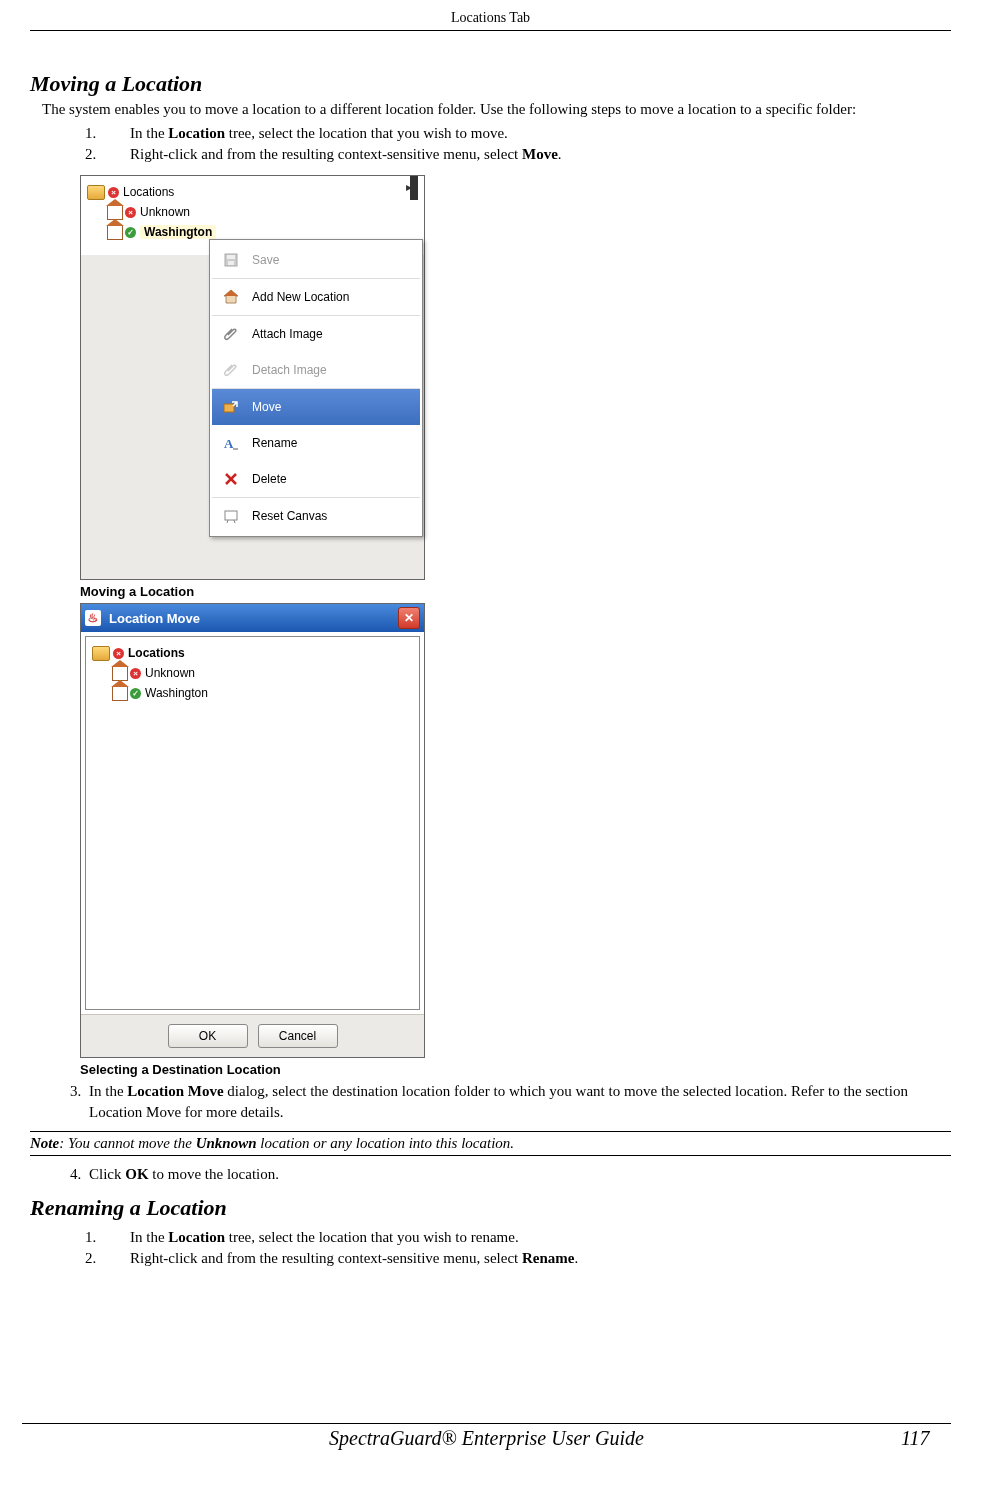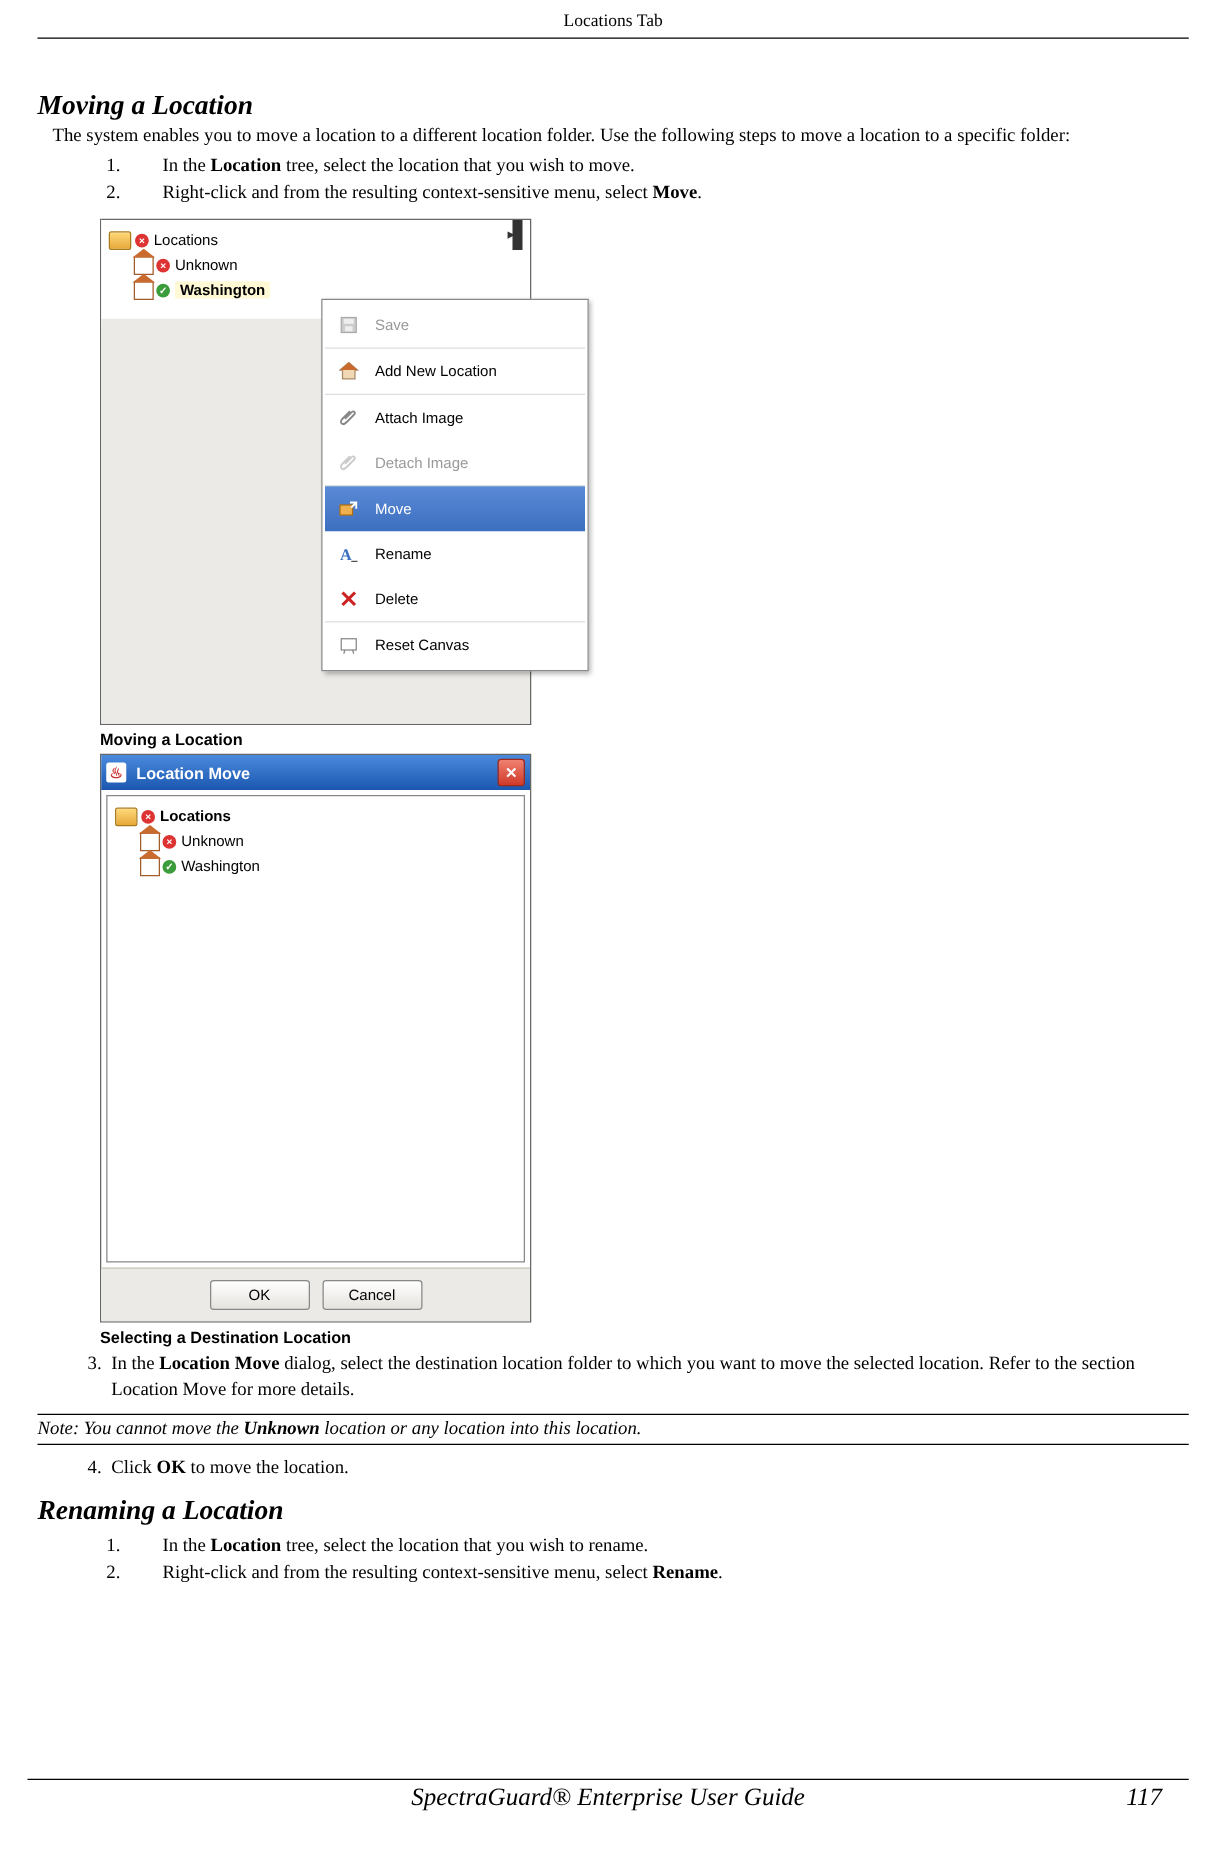--- a/index.html
+++ b/index.html
@@ -64,21 +64,21 @@
     font-size: 13px;
     margin: 4px 0 4px 50px;
   }
   .note-block {
     border-top: 1px solid #000;
     border-bottom: 1px solid #000;
     padding: 3px 0;
     margin: 8px 0;
     font-style: italic;
   }
-  .note-block .note-label { font-weight: normal; font-style: italic; }
+  .note-block .note-label { font-weight: bold; font-style: italic; }
   .note-block .unknown { font-weight: bold; font-style: italic; }
 
   
   .shot {
     margin-left: 50px;
     border: 1px solid #666;
     background: #fff;
     font-family: Verdana, Tahoma, sans-serif;
     font-size: 12px;
     box-sizing: border-box;
@@ -156,21 +156,20 @@
   }
   .context-menu {
     position:absolute;
     top: 64px;
     left: 128px;
     width: 208px;
     border: 1px solid #888;
     background: #fff;
     box-shadow: 2px 2px 4px rgba(0,0,0,0.3);
     padding: 2px;
-    margin-left: 48px;
   }
   .cm-item {
     display: flex;
     align-items: center;
     height: 36px;
     padding-left: 8px;
     cursor: default;
   }
   .cm-item .cm-icon {
     width: 22px;

